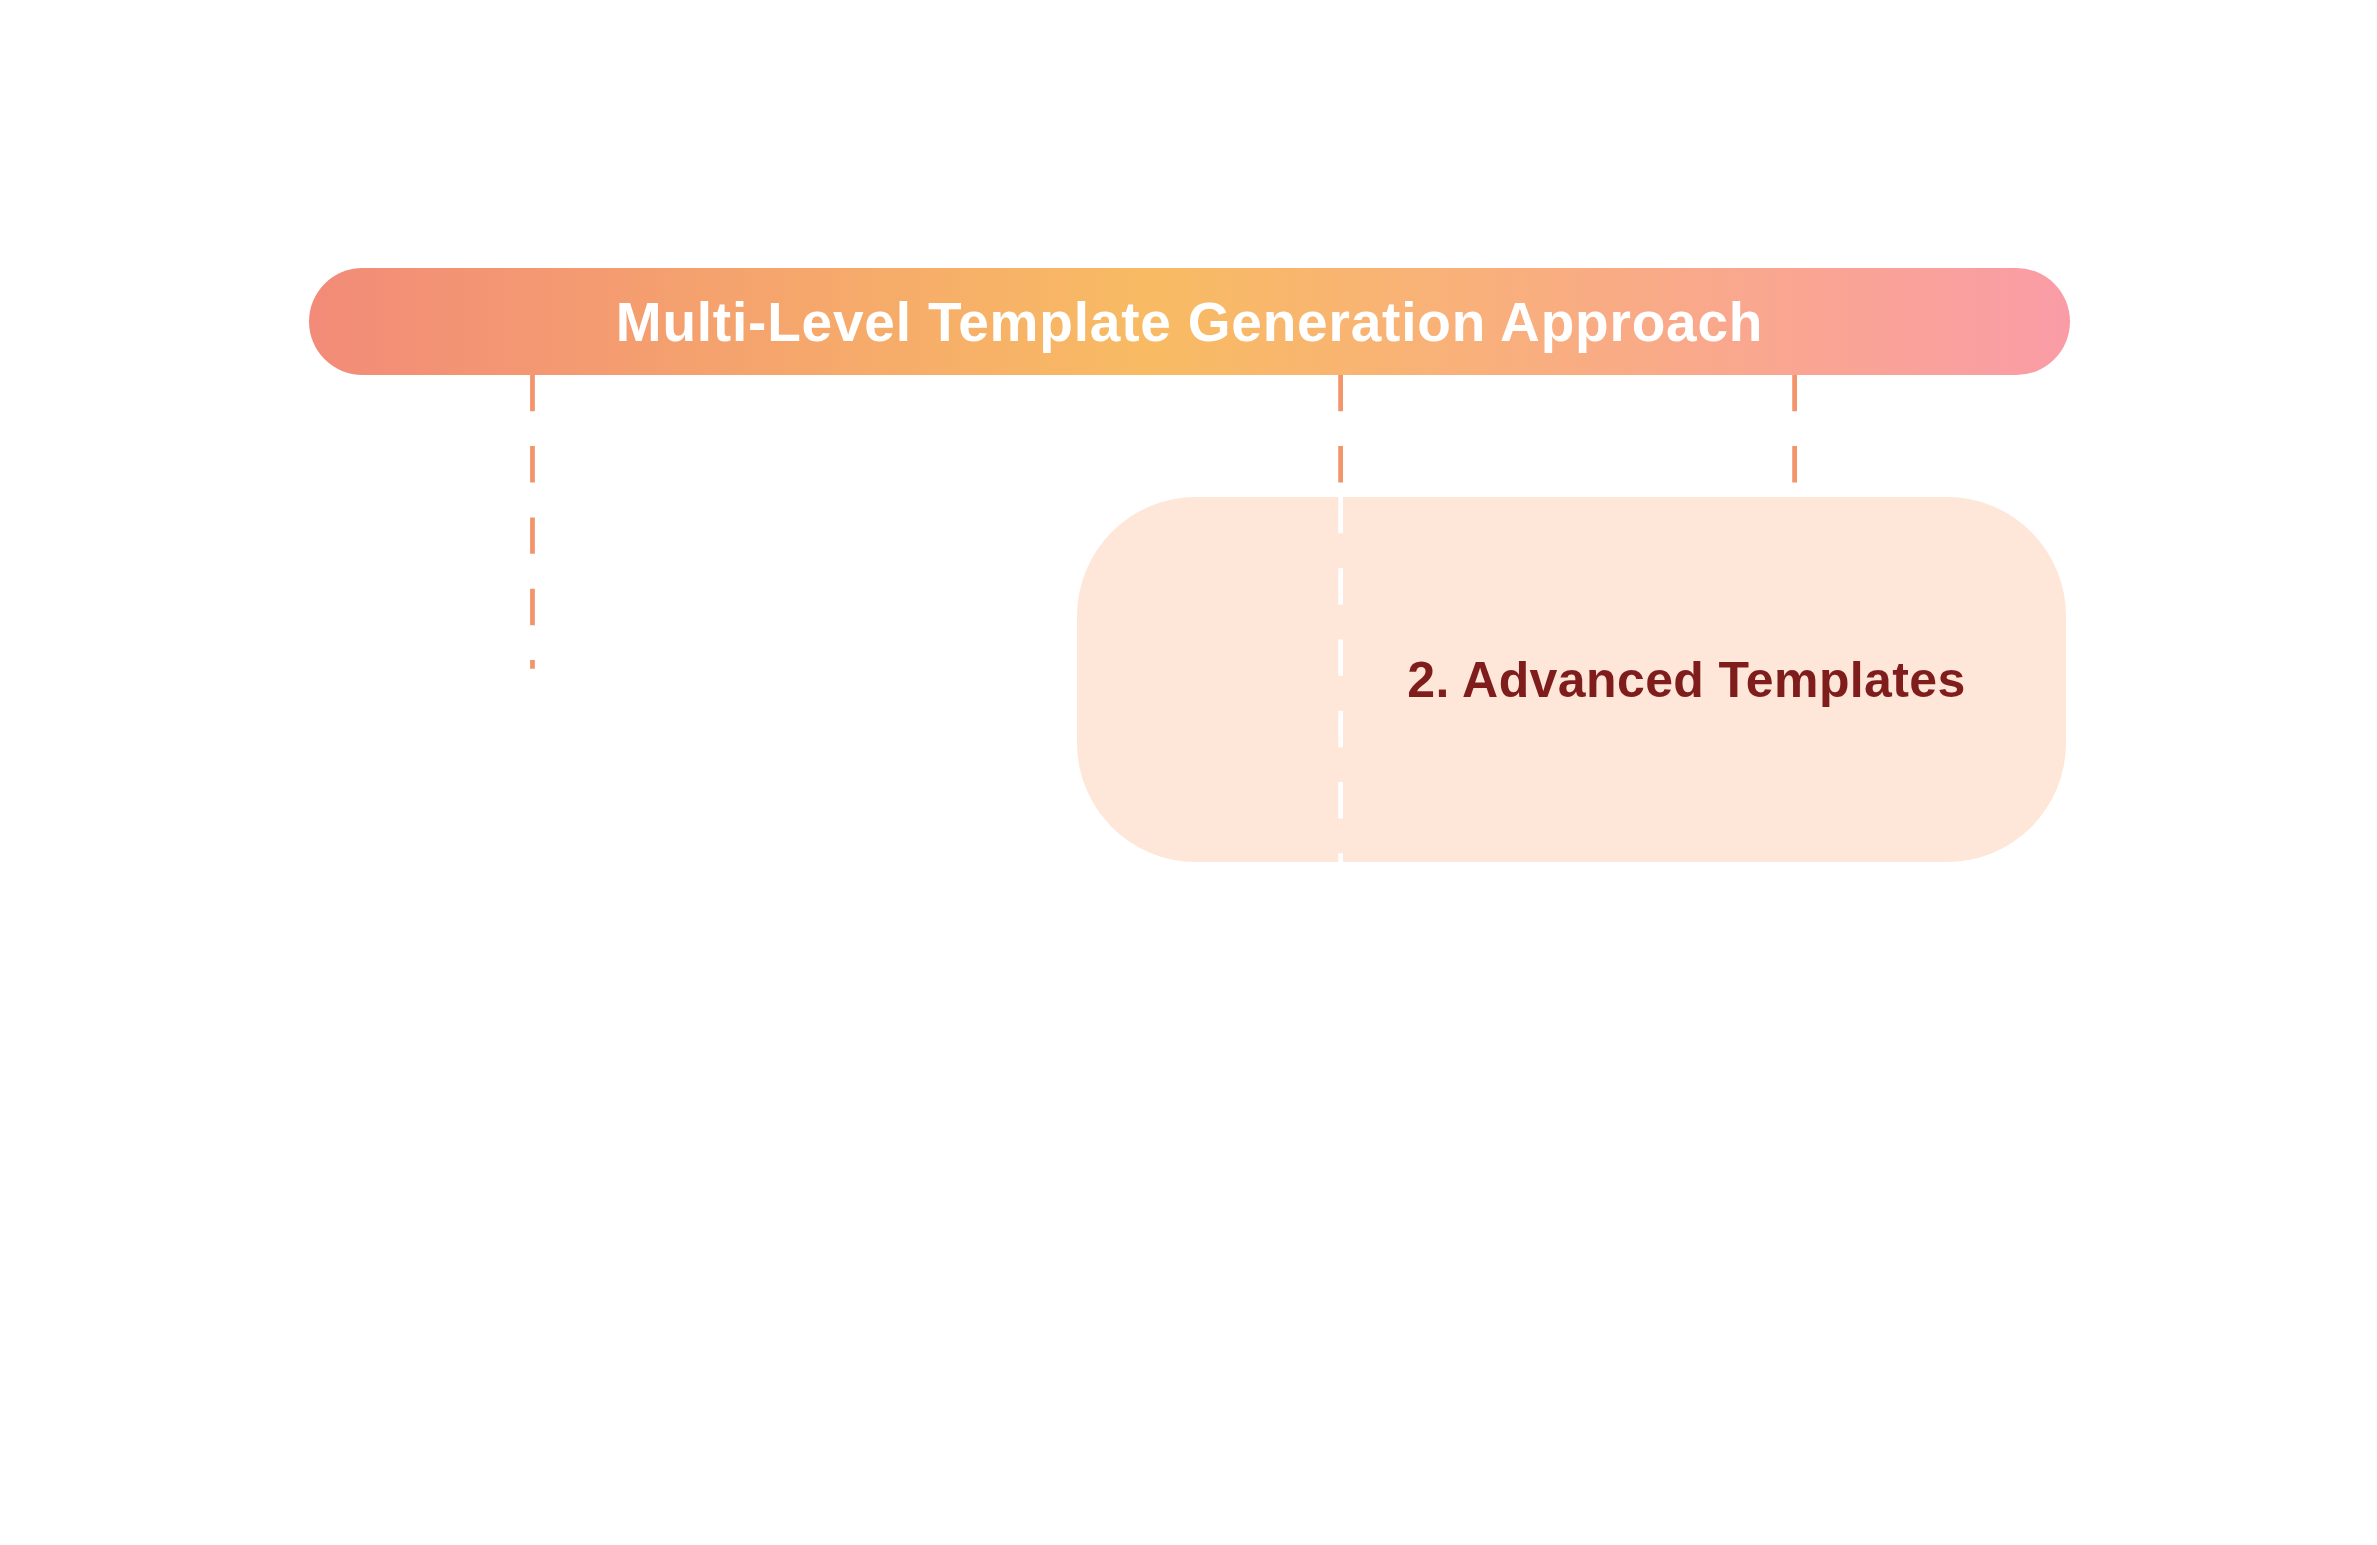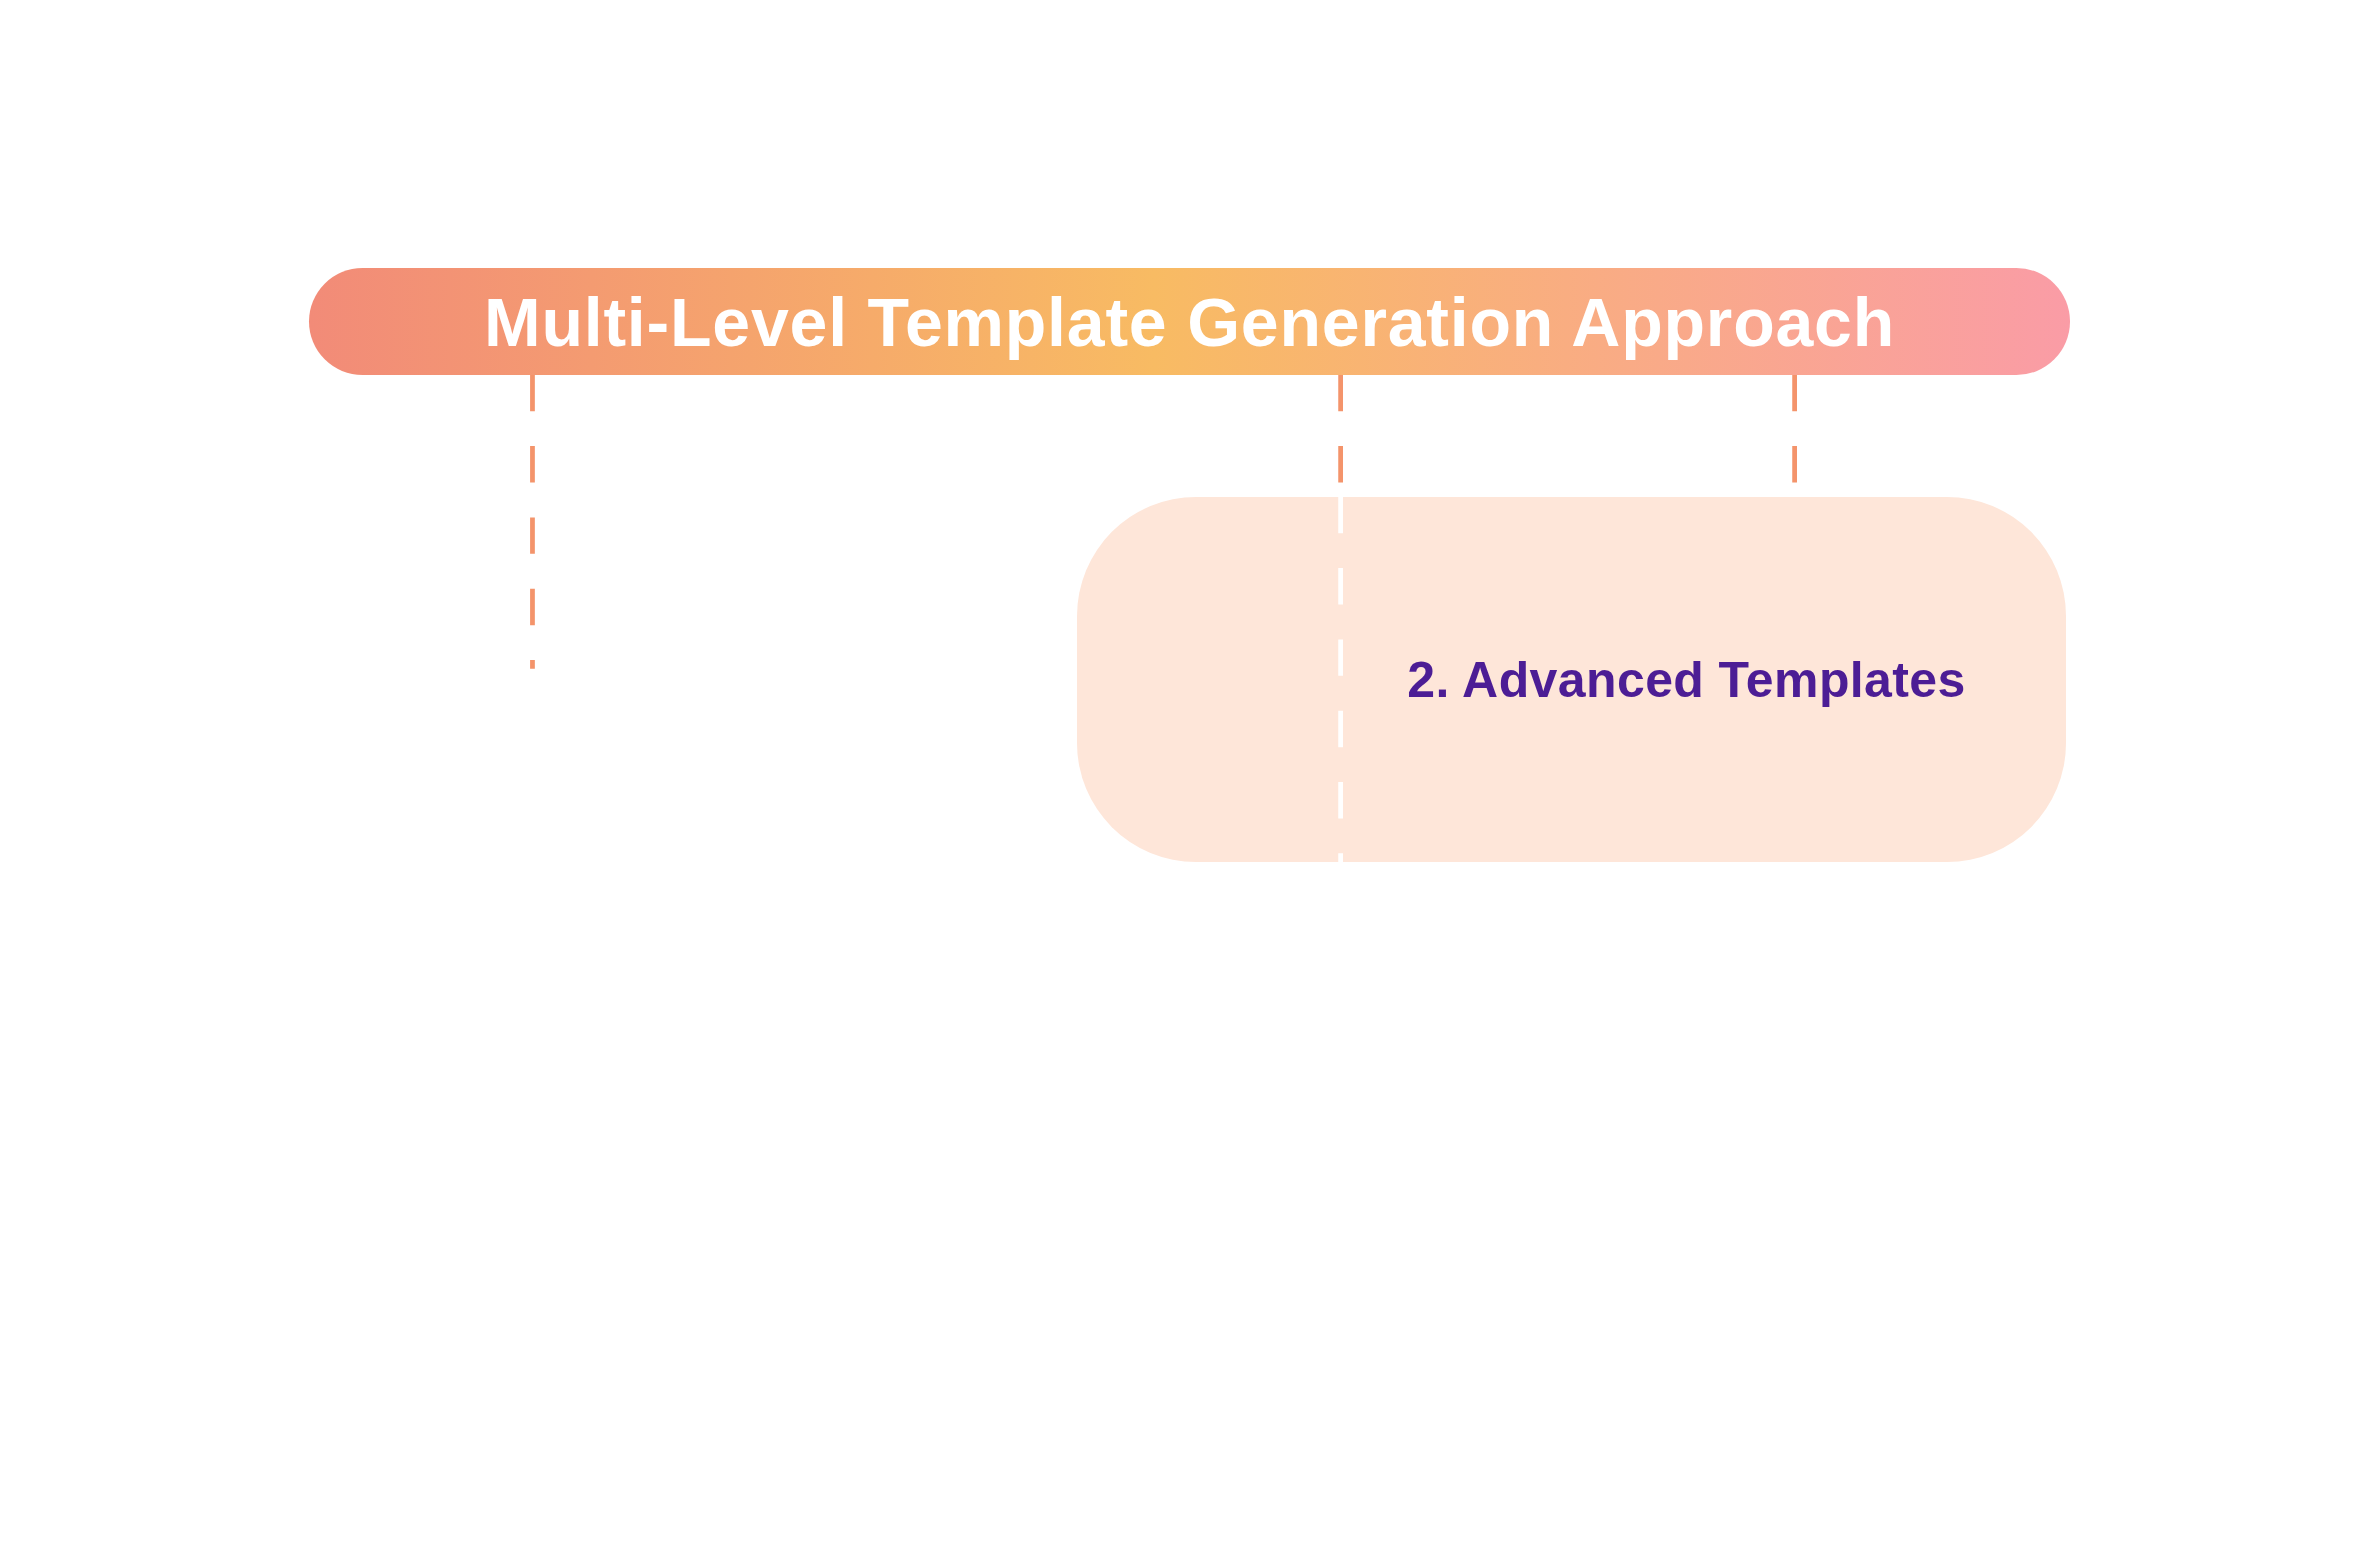--- a/index.html
+++ b/index.html
@@ -7,29 +7,29 @@
     position:relative; width:2377px; height:1545px; background:#ffffff;
     font-family:"Liberation Sans", sans-serif; overflow:hidden;
   }
   .title-bar {
     position:absolute; left:309px; top:268px; width:1761px; height:107px;
     border-radius:54px; z-index:2;
     background:linear-gradient(90deg, #F28B78 0%, #F8BB63 48%, #FA9CA6 100%);
     display:flex; align-items:center; justify-content:center;
   }
   .title-bar .title {
-    color:#ffffff; font-size:68px; font-weight:700; letter-spacing:0.8px;
+    color:#ffffff; font-size:55px; font-weight:700; letter-spacing:0.8px;
     white-space:nowrap;
   }
   svg.connectors { position:absolute; left:0; top:0; pointer-events:none; }
   .under { z-index:1; } .over { z-index:4; }
   .node {
     position:absolute; box-sizing:border-box;
     display:flex; align-items:center; justify-content:center;
-    text-align:center; color:#4c1d95; font-size:50px; font-weight:700;
+    text-align:center; color:#7f1d1d; font-size:50px; font-weight:700;
     letter-spacing:0.4px;
   }
   .node-1 {
     left:315px; top:669px; width:907px; height:385px; border-radius:131px;
     background:rgba(252,195,182,0.6); border:5.5px solid #ffffff; z-index:6;
   }
   .node-1 .node-label { padding-right:87px; }
   .node-2 {
     left:1077px; top:497px; width:989px; height:365px; border-radius:119px;
     background:#FEE6D9; z-index:3;

